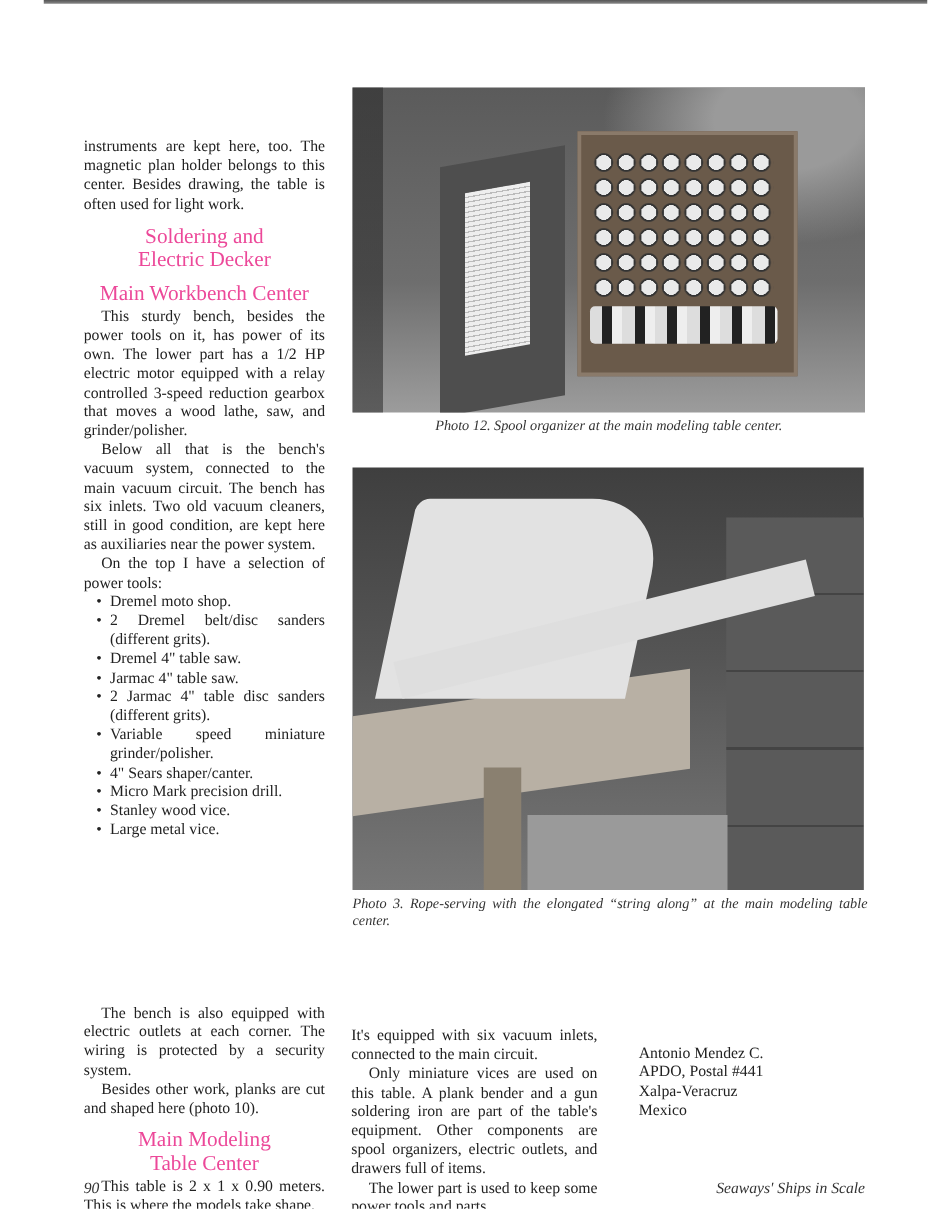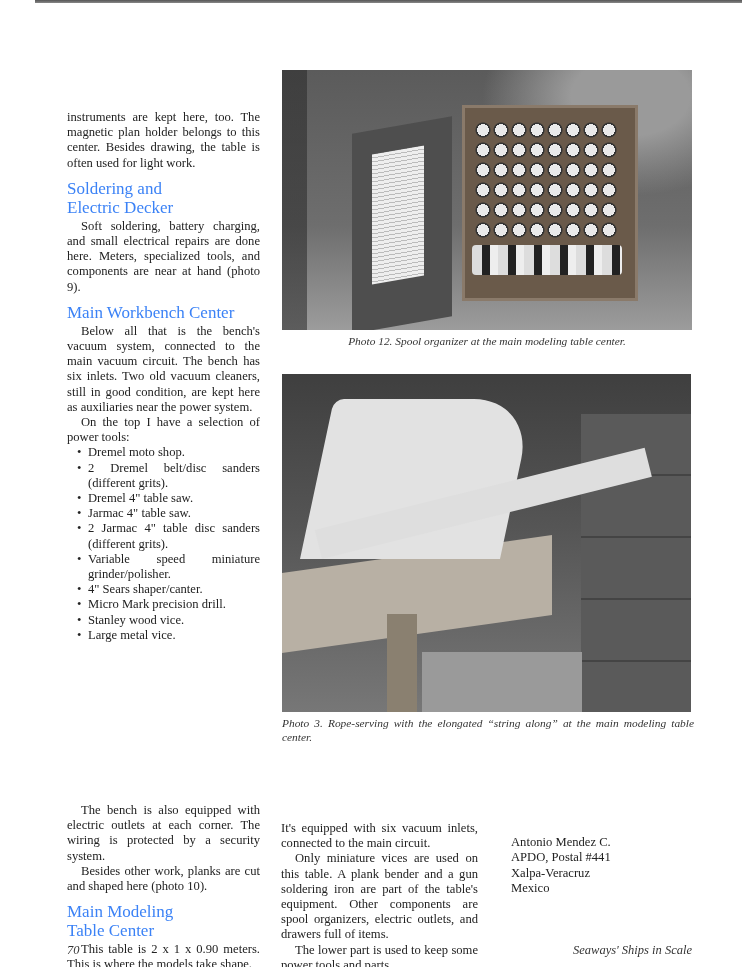--- a/index.html
+++ b/index.html
@@ -9,22 +9,22 @@
     font-family: "Liberation Serif", "DejaVu Serif", serif;
   }
   .top-rule {
     position: absolute; left: 35px; right: 0; top: 0; height: 3px;
     background: linear-gradient(#555, #888);
   }
   .col { position: absolute; font-size: 12.6px; line-height: 15.2px; text-align: justify; margin-top: 40px; }
   .col p { margin: 0; text-indent: 14px; }
   .col p.noindent { text-indent: 0; }
   .col h2 {
-    font-weight: normal; font-size: 17px; line-height: 19px; 
-    margin: 8px 0 2px 0; color: #3b82f6;
+    font-weight: normal; font-size: 17px; line-height: 19px; text-align: center;
+    margin: 8px 0 2px 0; color: #ec4899;
   }
   .col ul { list-style: none; margin: 0; padding: 0 0 0 10px; }
   .col li { position: relative; padding-left: 11px; text-align: justify; }
   .col li::before { content: "•"; position: absolute; left: 0; top: 0; }
   #col-left { left: 67px; top: 70px; width: 193px; }
   #col-left-bottom { left: 67px; top: 763px; width: 193px; }
   #col-mid-bottom { left: 281px; top: 781px; width: 197px; }
   #col-right-bottom { left: 497px; top: 781px; width: 195px; }
   .address { margin-top: 14px; padding-left: 14px; text-align: left; }
   .address div { line-height: 15.4px; }
@@ -107,23 +107,23 @@
 
 <div class="top-rule"></div>
 
 <div class="col" id="col-left">
   <p class="noindent">instruments are kept here, too. The magnetic plan holder belongs to this center. Besides drawing, the table is often used for light work.</p>
 
   <h2>
     <span>Soldering and</span><br>
     <span>Electric Decker</span>
   </h2>
-  <p>Soft soldering, battery charging, and small electrical repairs are done here. Meters, specialized tools, and components are near at hand (photo 9).</p>
 
   <h2>Main Workbench Center</h2>
+  <p>This sturdy bench, besides the power tools on it, has power of its own. The lower part has a 1/2 HP electric motor equipped with a relay controlled 3-speed reduction gearbox that moves a wood lathe, saw, and grinder/polisher.</p>
   <p>Below all that is the bench's vacuum system, connected to the main vacuum circuit. The bench has six inlets. Two old vacuum cleaners, still in good condition, are kept here as auxiliaries near the power system.</p>
   <p>On the top I have a selection of power tools:</p>
 
   <ul>
     <li>Dremel moto shop.</li>
     <li>2 Dremel belt/disc sanders (different grits).</li>
     <li>Dremel 4" table saw.</li>
     <li>Jarmac 4" table saw.</li>
     <li>2 Jarmac 4" table disc sanders (different grits).</li>
     <li>Variable speed miniature grinder/polisher.</li>
@@ -171,14 +171,14 @@
 
 <div class="col" id="col-right-bottom">
   <div class="address">
     <div>Antonio Mendez C.</div>
     <div>APDO, Postal #441</div>
     <div>Xalpa-Veracruz</div>
     <div>Mexico</div>
   </div>
 </div>
 
-<div class="footer" id="folio">70</div>
+<div class="footer" id="folio">90</div>
 <div class="footer" id="running-title">Seaways' Ships in Scale</div>
 
 </body></html>

